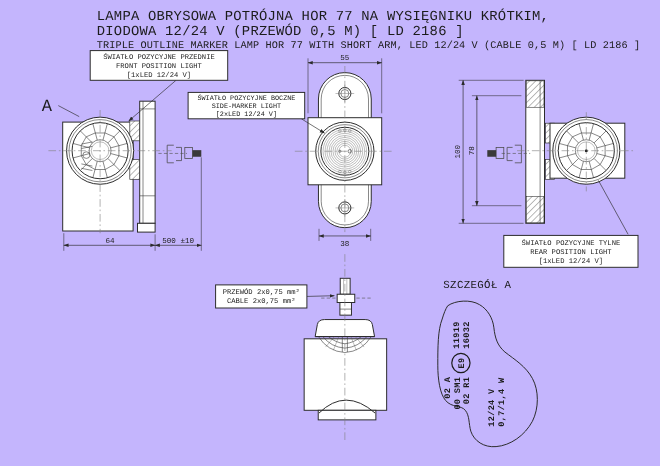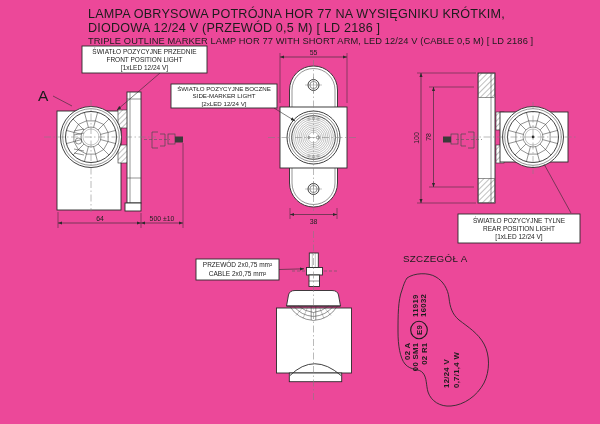--- a/index.html
+++ b/index.html
@@ -1,17 +1,17 @@
 <!DOCTYPE html>
 <html><head>
 <meta charset="utf-8">
 <style>
   html,body{margin:0;padding:0;background:#fff;}
-  .stage{position:relative;width:600px;height:424px;background:#ec4899;overflow:hidden;
-         font-family:Liberation Sans, sans-serif;}
+  .stage{position:relative;width:600px;height:424px;background:#c4b5fd;overflow:hidden;
+         font-family:Liberation Mono, monospace;}
   svg{display:block;}
   text{fill:#1c1c1c;}
   .t1{font-size:12.6px;letter-spacing:.2px;}
   .t3{font-size:9.3px;letter-spacing:.1px;}
   .box{fill:#ffffff;stroke:#2b2b2b;stroke-width:.9;}
   .boxtxt{font-size:6.5px;text-anchor:middle;}
   .boxtxt2{font-size:6.2px;text-anchor:middle;}
   .dimtxt{font-size:6.9px;text-anchor:middle;fill:#222;}
   .ln{stroke:#2b2b2b;stroke-width:.9;fill:none;}
   .lnw{stroke:#2b2b2b;stroke-width:.9;fill:#ffffff;}

